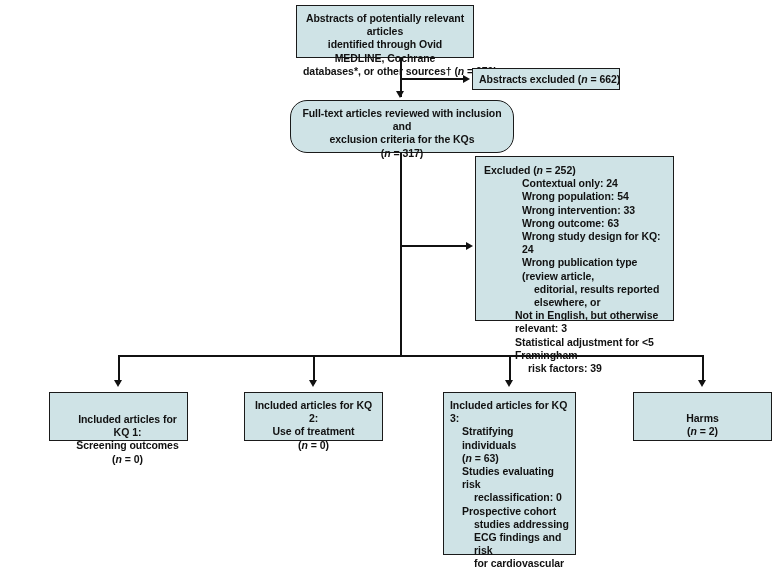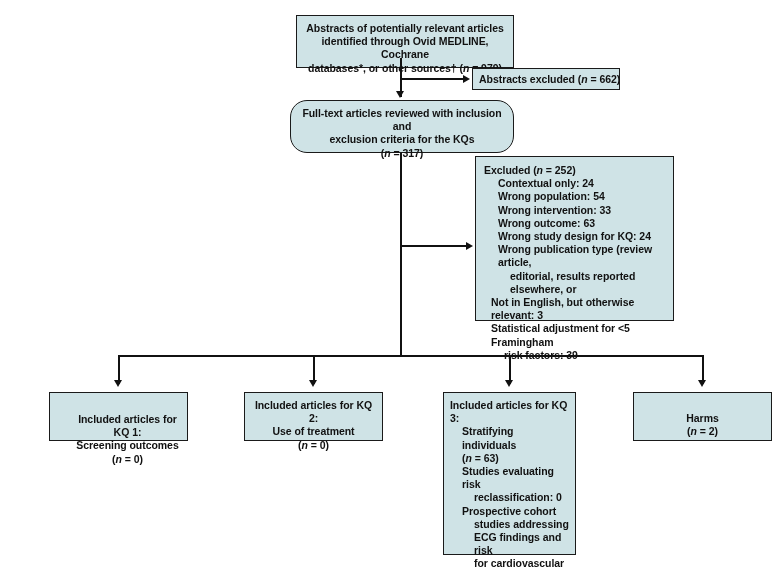--- a/index.html
+++ b/index.html
@@ -49,29 +49,29 @@
     border-top: 7px solid #111111;
   }
   .arrow-right {
     position: absolute;
     width: 0; height: 0;
     border-top: 4.4px solid transparent;
     border-bottom: 4.4px solid transparent;
     border-left: 7px solid #111111;
   }
   .it { font-style: italic; }
-  .ind3 { display:block; padding-left: 26px; text-indent: 0px; }
+  .ind3 { display:block; padding-left: 26px; text-indent: 0px; margin-left: 24px; }
   .nowrap { white-space: nowrap; }
 </style>
 </head>
 <body>
 
 <div id="canvas">
 
-  <div class="box center" style="left:296px; top:15px; width:218px; height:53px;">
+  <div class="box center" style="left:296px; top:5px; width:178px; height:53px;">
     <div class="box-inner" style="padding-top:6px;">
       <span>Abstracts of potentially relevant articles</span><br>
       <span>identified through Ovid MEDLINE, Cochrane</span><br>
       <span class="nowrap"><span>databases*, or other sources† (</span><span class="it">n</span><span> = 979)</span></span>
     </div>
   </div>
 
   <div class="ln v" style="left:400px; top:58px; height:39px;"></div>
   <div class="arrow-down" style="left:396px; top:91px;"></div>
 

